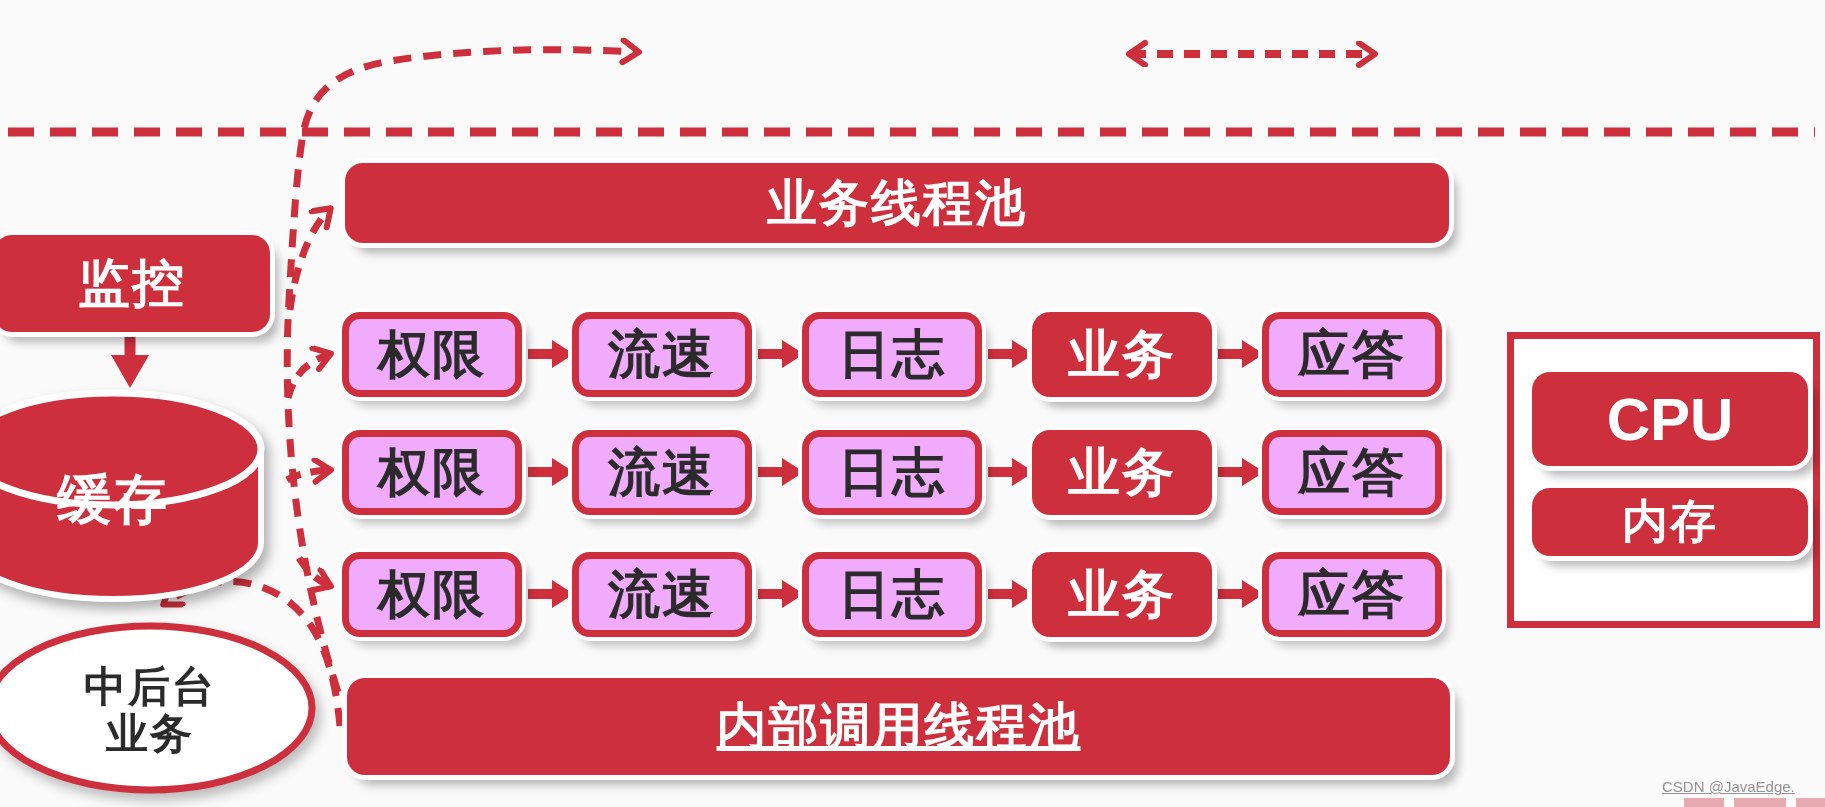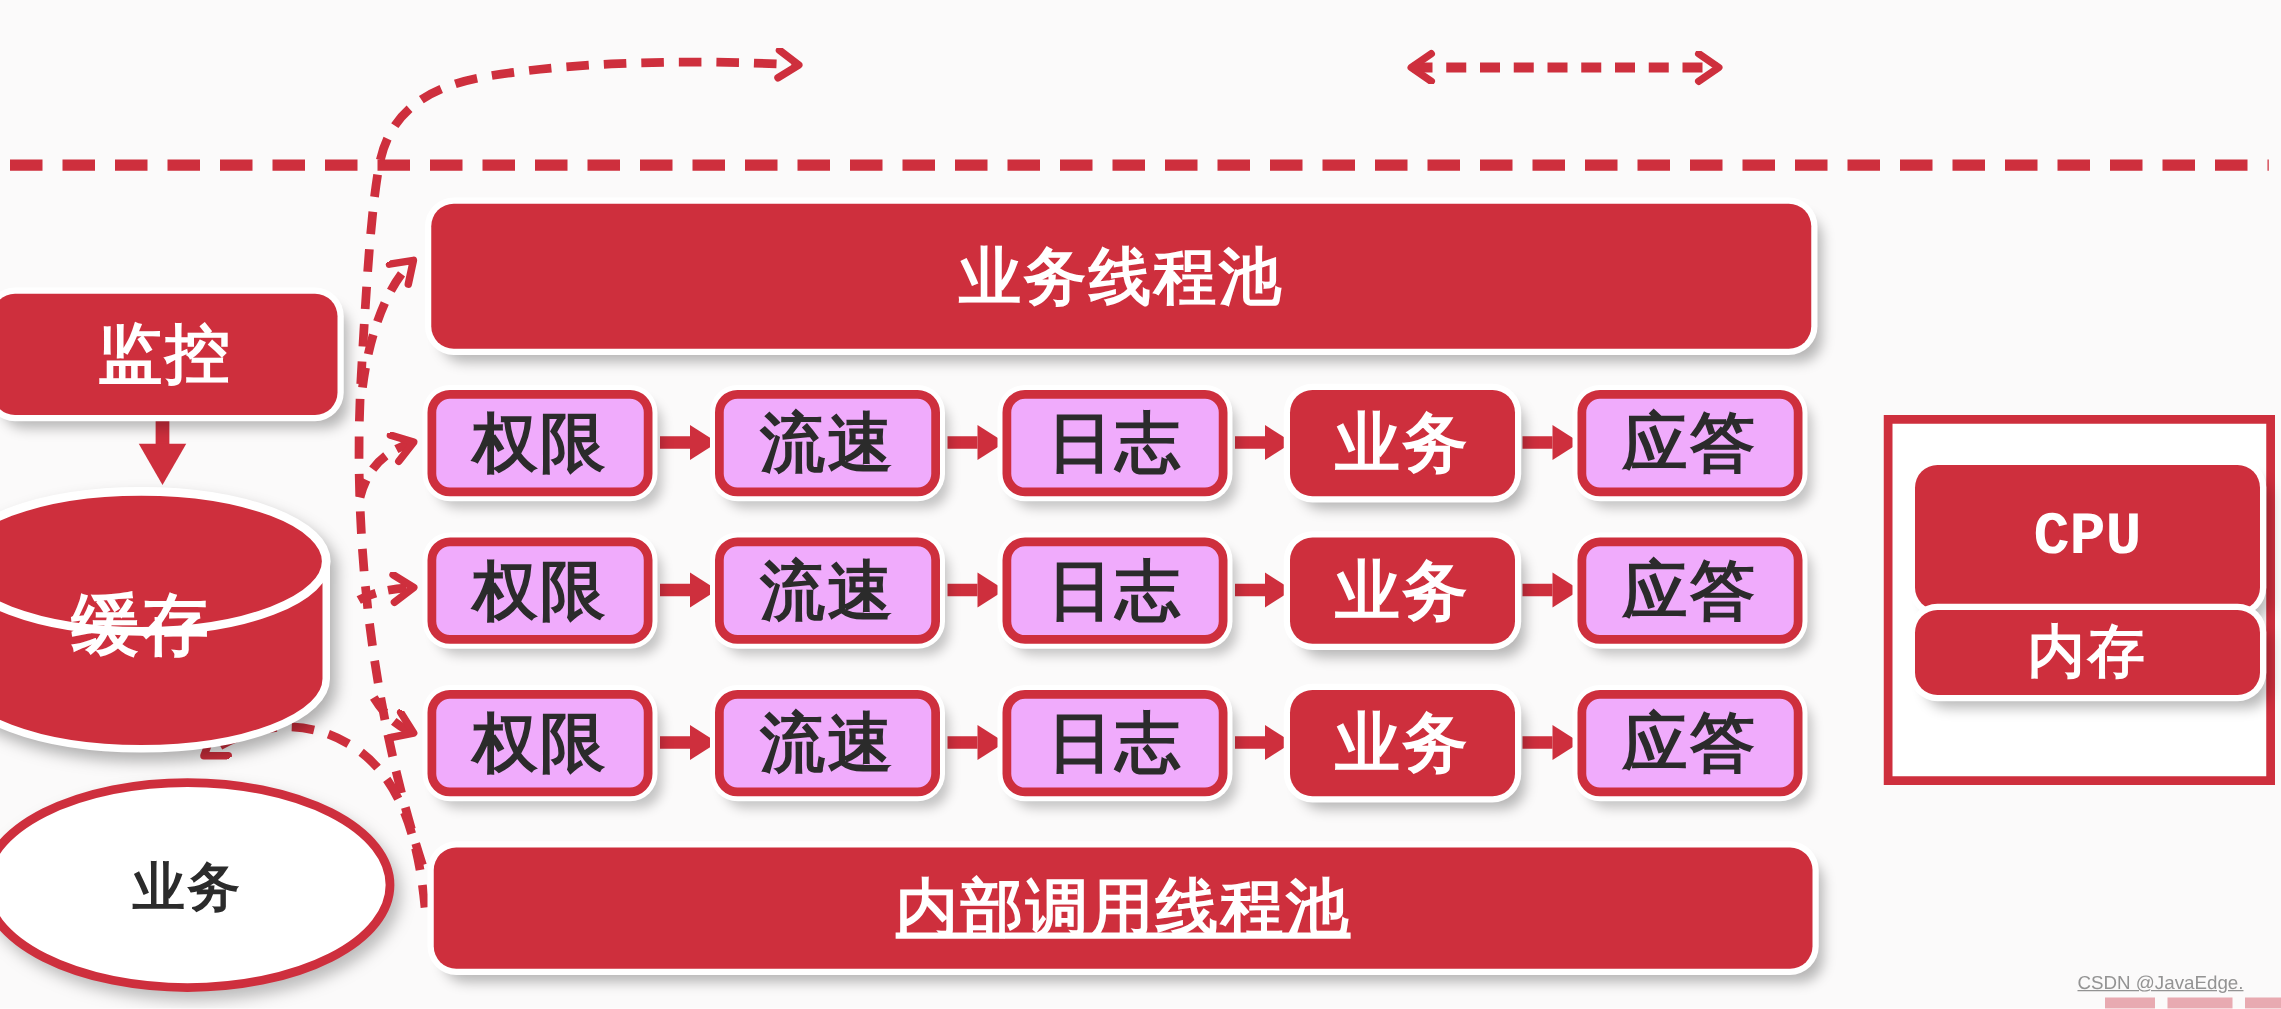--- a/index.html
+++ b/index.html
@@ -107,21 +107,21 @@
       <line x1="758" y1="594" x2="782" y2="594"></line>
         <polygon points="782,580 782,608 804,594" stroke="none"></polygon>
       <line x1="988" y1="594" x2="1012" y2="594"></line>
         <polygon points="1012,580 1012,608 1034,594" stroke="none"></polygon>
       <line x1="1218" y1="594" x2="1242" y2="594"></line>
         <polygon points="1242,580 1242,608 1264,594" stroke="none"></polygon>
     </g>
   </svg>
 
 
-  <div class="node rednode bar" style="left:345px;top:163px;width:1104px;height:116px;">业务线程池</div>
+  <div class="node rednode bar" style="left:345px;top:163px;width:1104px;height:80px;">业务线程池</div>
   <div class="node rednode bar" style="left:347px;top:678px;width:1103px;height:97px;text-decoration:underline;">内部调用线程池</div>
 
   <div class="node cell whitenode" style="left:342px;top:312px;">权限</div>
   <div class="node cell whitenode" style="left:572px;top:312px;">流速</div>
   <div class="node cell whitenode" style="left:802px;top:312px;">日志</div>
   <div class="node cell rednode" style="left:1032px;top:312px;">业务</div>
   <div class="node cell whitenode" style="left:1262px;top:312px;">应答</div>
 
   <div class="node cell whitenode" style="left:342px;top:430px;">权限</div>
   <div class="node cell whitenode" style="left:572px;top:430px;">流速</div>
@@ -131,25 +131,26 @@
 
   <div class="node cell whitenode" style="left:342px;top:552px;">权限</div>
   <div class="node cell whitenode" style="left:572px;top:552px;">流速</div>
   <div class="node cell whitenode" style="left:802px;top:552px;">日志</div>
   <div class="node cell rednode" style="left:1032px;top:552px;">业务</div>
   <div class="node cell whitenode" style="left:1262px;top:552px;">应答</div>
 
   <div class="node rednode" style="left:-6px;top:235px;width:276px;height:97px;font-size:52px;">监控</div>
   <div class="freetext" style="left:-35px;top:465px;width:296px;height:70px;font-size:54px;">缓存</div>
   <div class="freetext" id="midback-text" style="left:-12px;top:660px;width:324px;height:100px;flex-direction:column;">
+    <span>中后台</span>
     <span>业务</span>
   </div>
 
   <div class="panel"></div>
-  <div class="node rednode" style="left:1532px;top:372px;width:276px;height:116px;font-size:48px;letter-spacing:0;font-family:Liberation Mono, monospace;">CPU</div>
+  <div class="node rednode" style="left:1532px;top:372px;width:276px;height:94px;font-size:60px;letter-spacing:0;">CPU</div>
   <div class="node rednode" style="left:1532px;top:488px;width:276px;height:68px;font-size:46px;">内存</div>
 
   <div id="watermark">CSDN @JavaEdge.</div>
   <div class="wm-block" style="left:1684px;top:798px;width:40px;height:9px;"></div>
   <div class="wm-block" style="left:1734px;top:798px;width:52px;height:9px;"></div>
   <div class="wm-block" style="left:1796px;top:798px;width:29px;height:9px;"></div>
 
 </div>
 
 </body></html>

